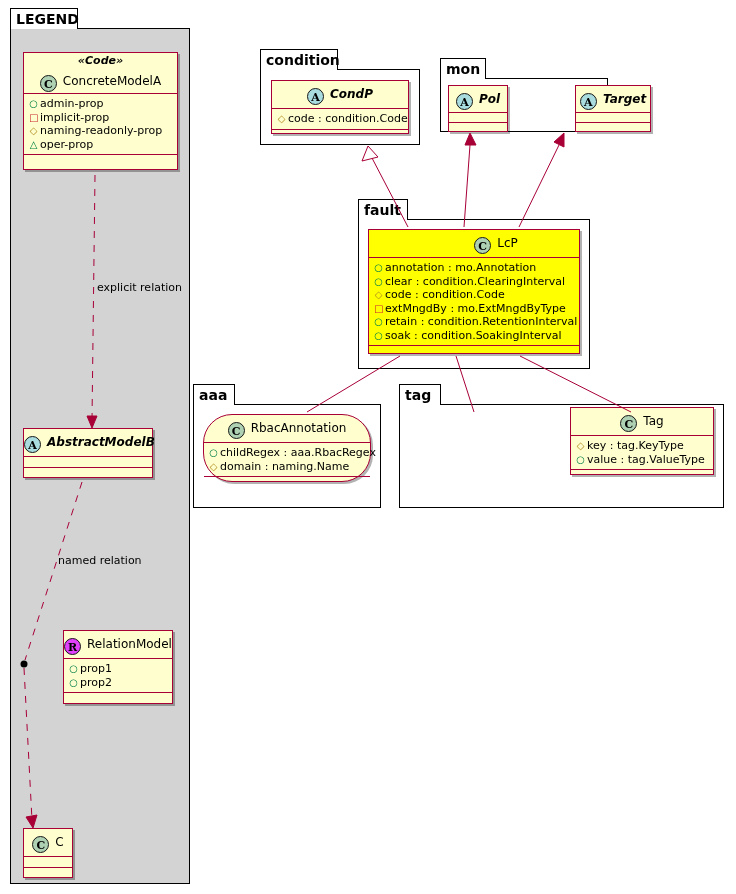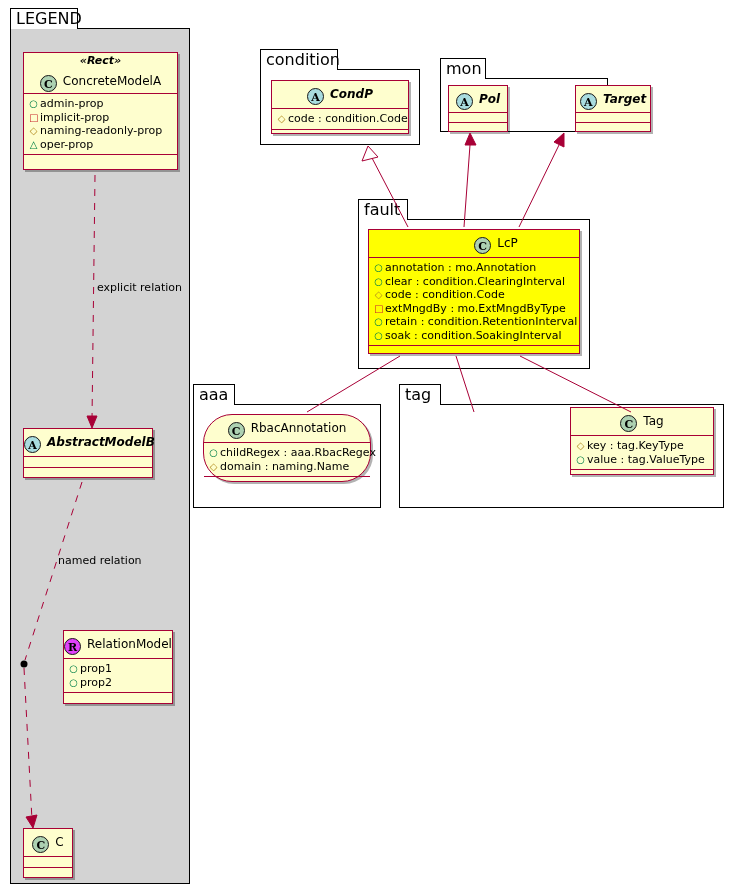--- a/index.html
+++ b/index.html
@@ -29,22 +29,22 @@
     box-sizing: border-box;
     border: 1px solid #000000;
     background: transparent;
   }
   .pkg-tab {
     position: absolute;
     box-sizing: border-box;
     border: 1px solid #000000;
     border-bottom: none;
     background: #ffffff;
-    font-weight: normal;
-    font-size: 16px;
+    font-weight: bold;
+    font-size: 14px;
     line-height: 20px;
     padding: 0 6px 0 5px;
     height: 21px;
     white-space: nowrap;
   }
   .pkg-body { background: #ffffff; }
 
   
   .legend-body { background: #d3d3d3; }
 
@@ -139,21 +139,21 @@
 <body>
 
 <div id="canvas">
 
   <div class="pkg legend-body pkg-body" style="left:10px; top:28px; width:180px; height:856px; background:#d3d3d3;"></div>
   <div class="pkg-tab" style="left:10px; top:8px; width:68px;">
     <span>LEGEND</span>
   </div>
 
   <div class="cls" style="left:23px; top:52px; width:155px; height:118px;">
-    <div class="stereo" style="height:16px; line-height:16px; border-bottom:none;">«Rect»</div>
+    <div class="stereo" style="height:16px; line-height:16px; border-bottom:none;">«Code»</div>
     <div class="cls-hdr" style="height:24px; line-height:24px;">
       <span class="badge badge-C">C</span><span class="nm">ConcreteModelA</span>
     </div>
     <div class="cls-attrs">
       <div class="attr"><span class="mk mk-pub">○</span><span>admin-prop</span></div>
       <div class="attr"><span class="mk mk-priv">□</span><span>implicit-prop</span></div>
       <div class="attr"><span class="mk mk-prot">◇</span><span>naming-readonly-prop</span></div>
       <div class="attr"><span class="mk mk-pkg">△</span><span>oper-prop</span></div>
     </div>
     <div class="cls-foot"></div>

